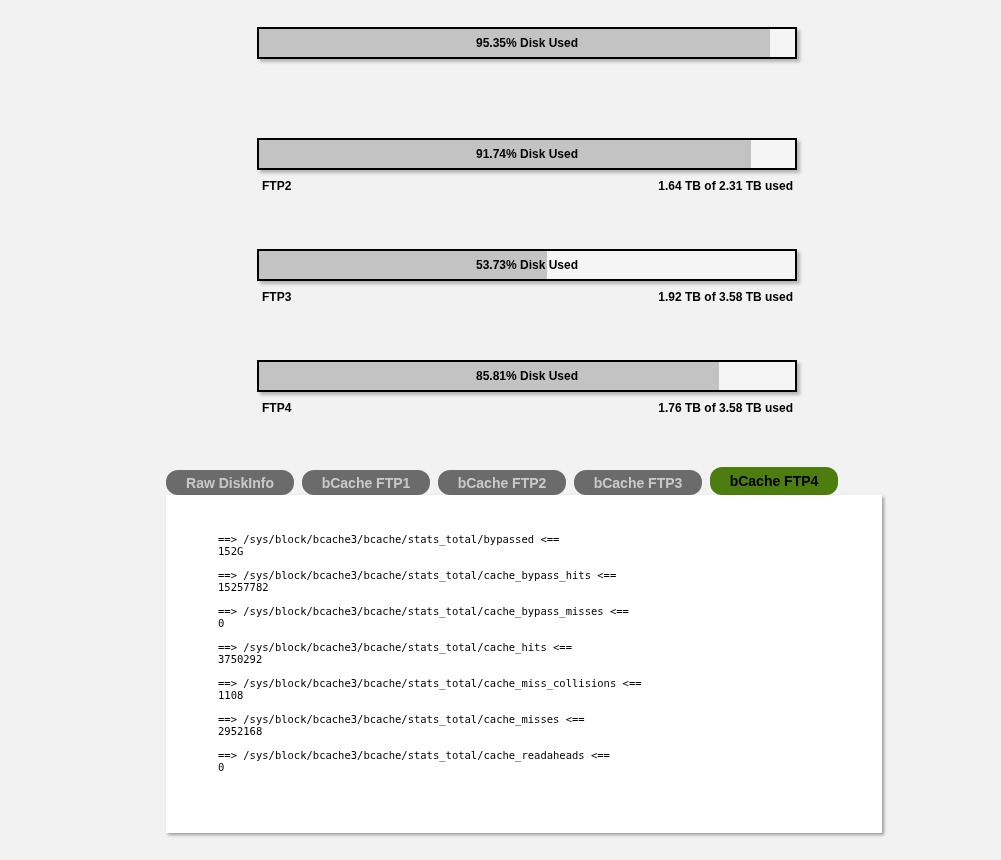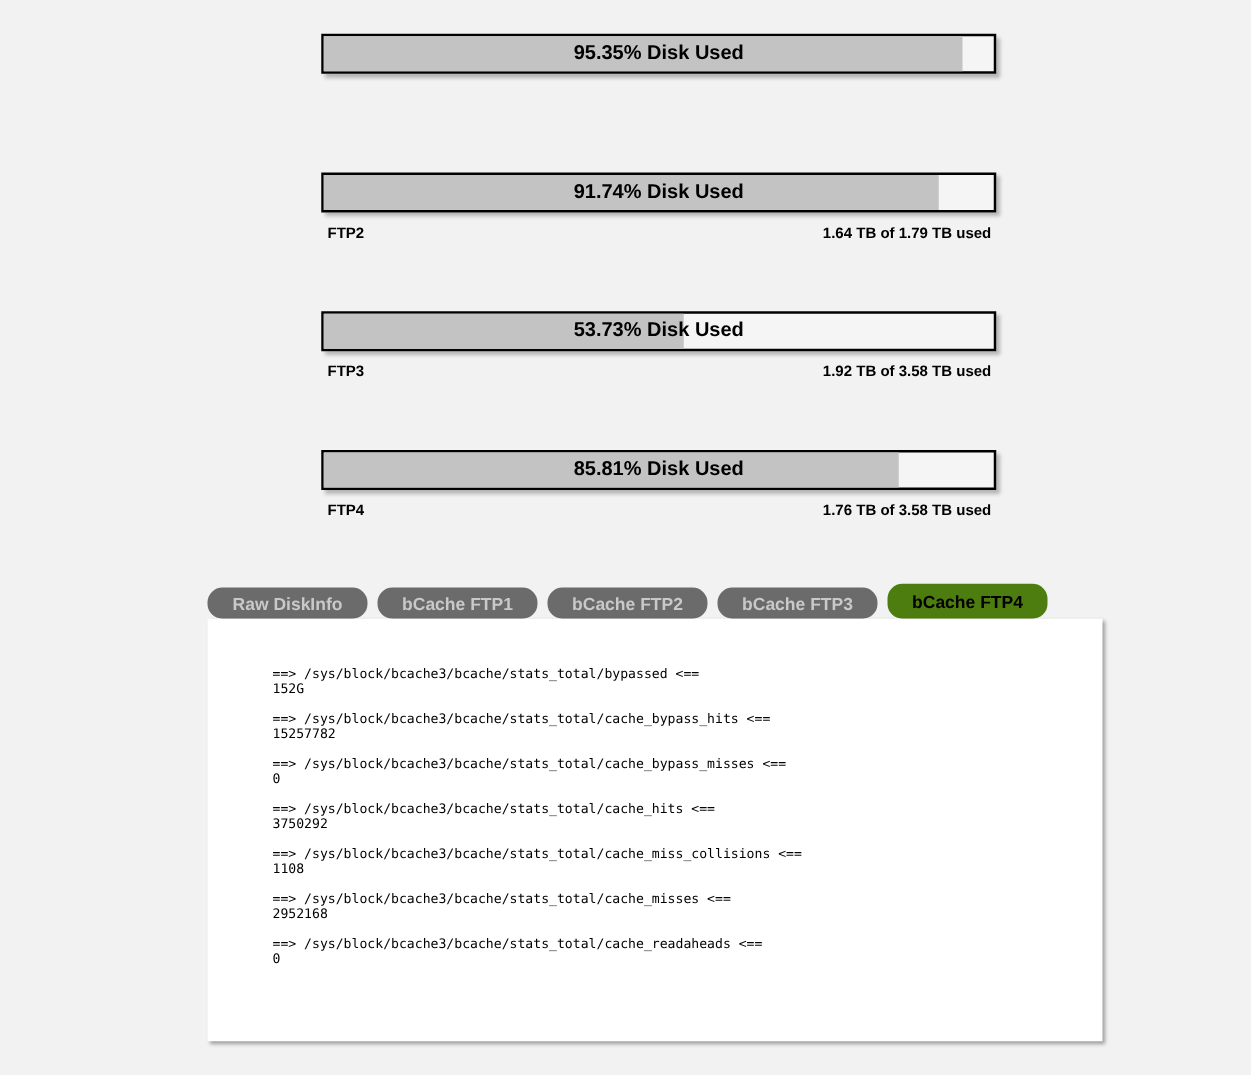--- a/index.html
+++ b/index.html
@@ -23,21 +23,21 @@
     background: #f5f5f5;
     box-shadow: 3px 3px 3px rgba(0,0,0,0.25);
   }
   .gauge-fill {
     position: absolute; left: 0; top: 0; bottom: 0;
     background: #c3c3c3;
   }
   .gauge-percent {
     position: absolute; left: 0; right: 0; top: 0; bottom: 0;
     display: flex; align-items: center; justify-content: center;
-    font-size: 16px; font-weight: bold; color: #000;
+    font-size: 12px; font-weight: bold; color: #000;
   }
   .gauge-labels {
     display: flex; justify-content: space-between;
     margin-top: 9px; padding: 0 4px 0 5px;
     font-size: 12px; font-weight: bold; color: #000;
   }
 
   
   .tabs {
     position: absolute; left: 166px; top: 467px;
@@ -87,21 +87,21 @@
       </div>
     </div>
 
     <div class="gauge-row">
       <div class="gauge-bar">
         <div class="gauge-fill" style="width: 91.74%;"></div>
         <div class="gauge-percent">91.74% Disk Used</div>
       </div>
       <div class="gauge-labels">
         <span>FTP2</span>
-        <span>1.64 TB of 1.79 TB used</span>
+        <span>1.64 TB of 2.31 TB used</span>
       </div>
     </div>
 
     <div class="gauge-row">
       <div class="gauge-bar">
         <div class="gauge-fill" style="width: 53.73%;"></div>
         <div class="gauge-percent">53.73% Disk Used</div>
       </div>
       <div class="gauge-labels">
         <span>FTP3</span>

